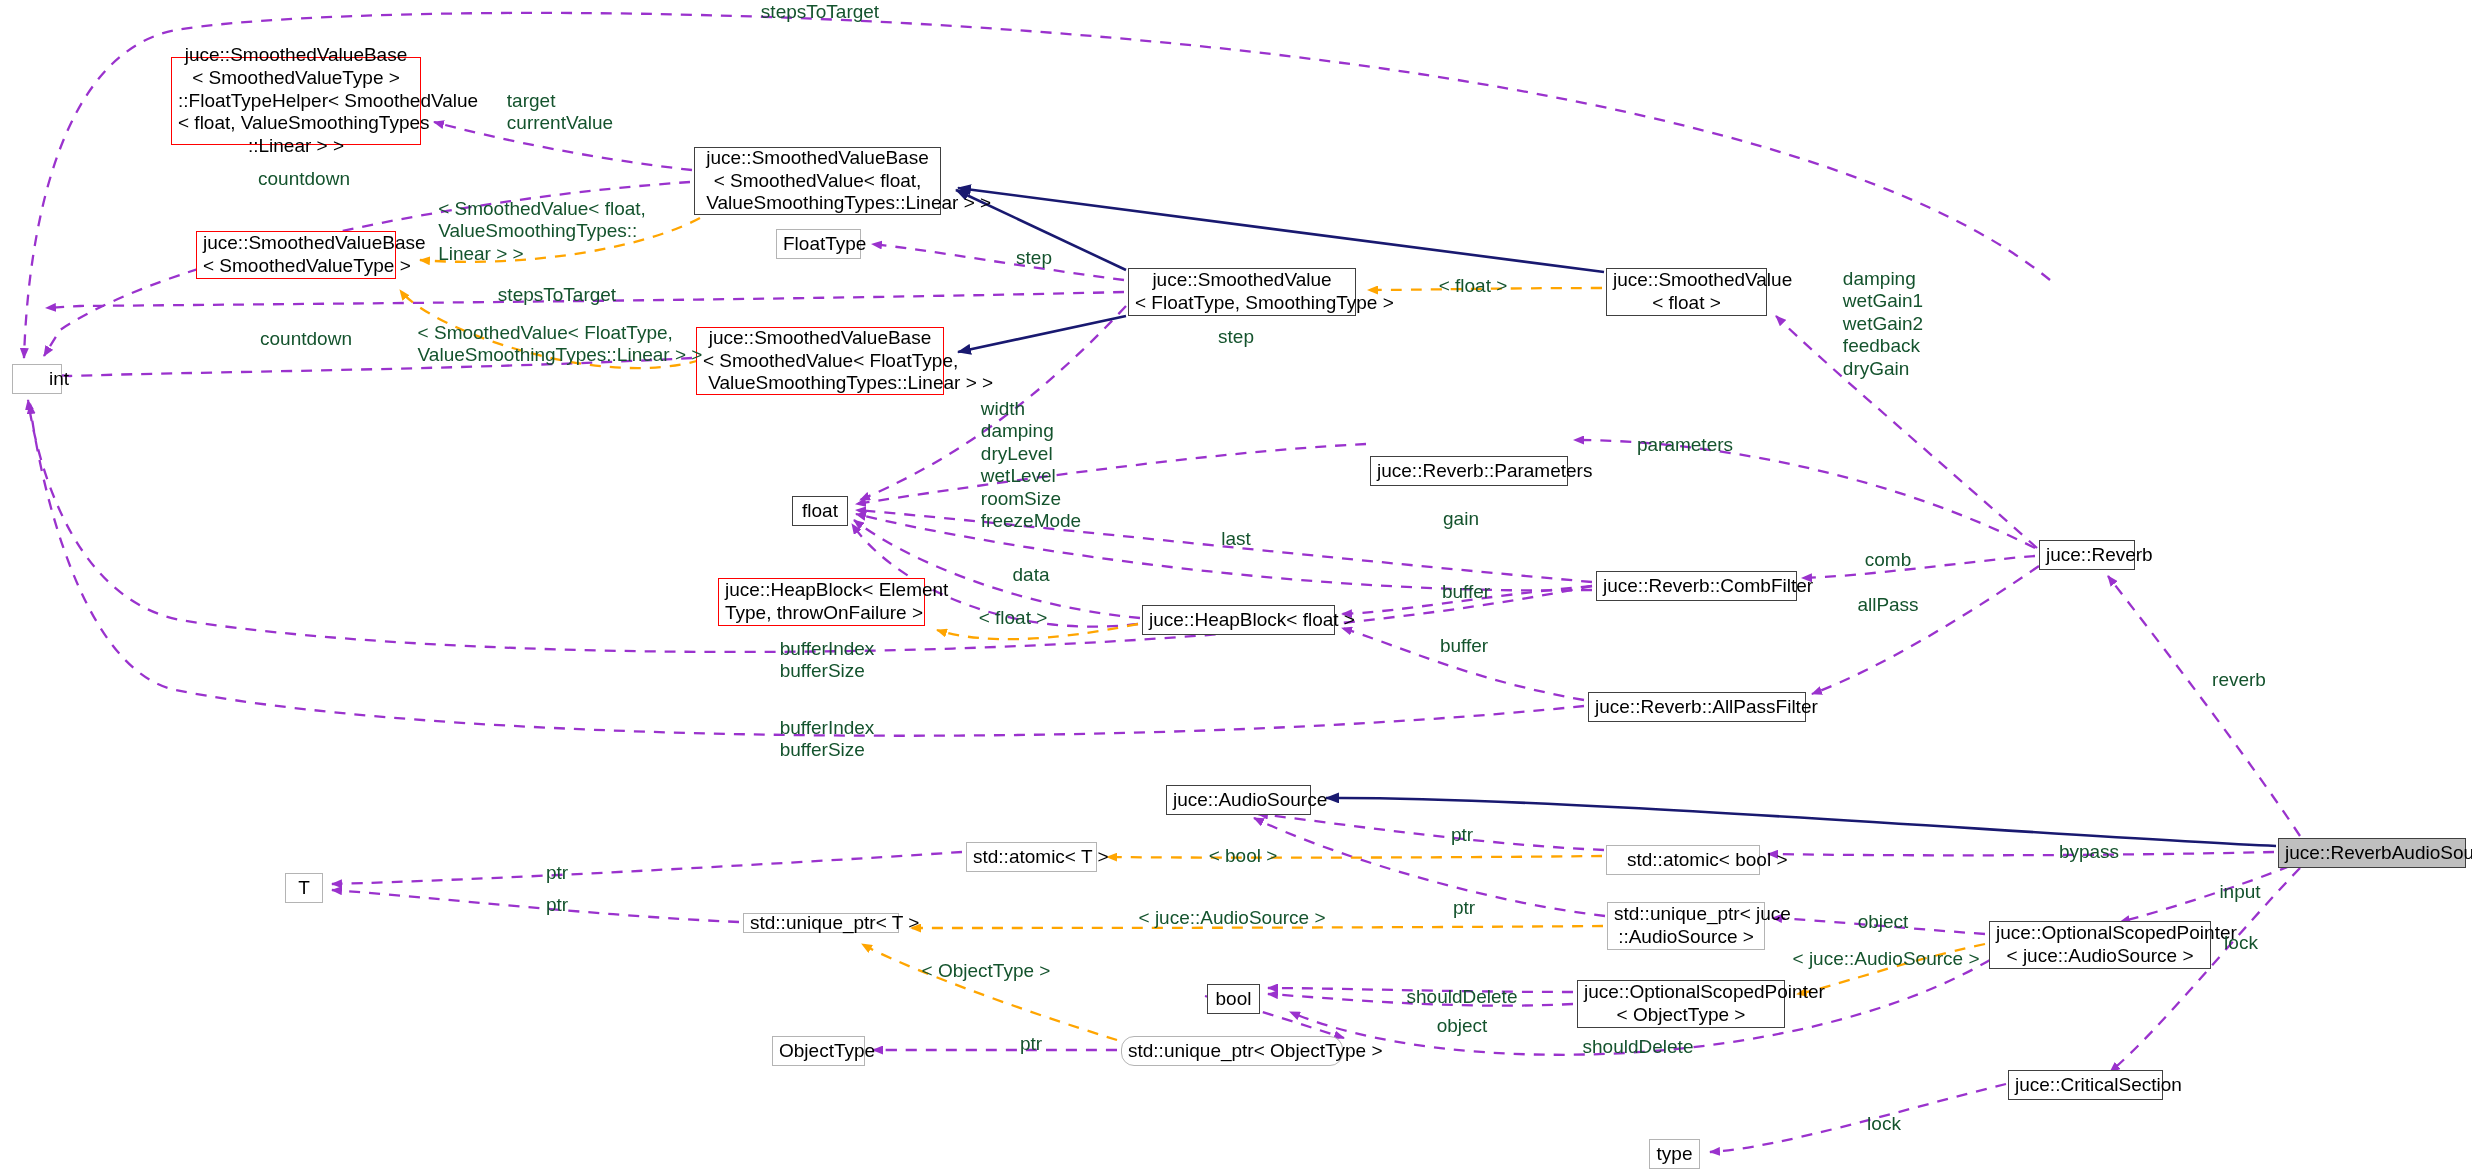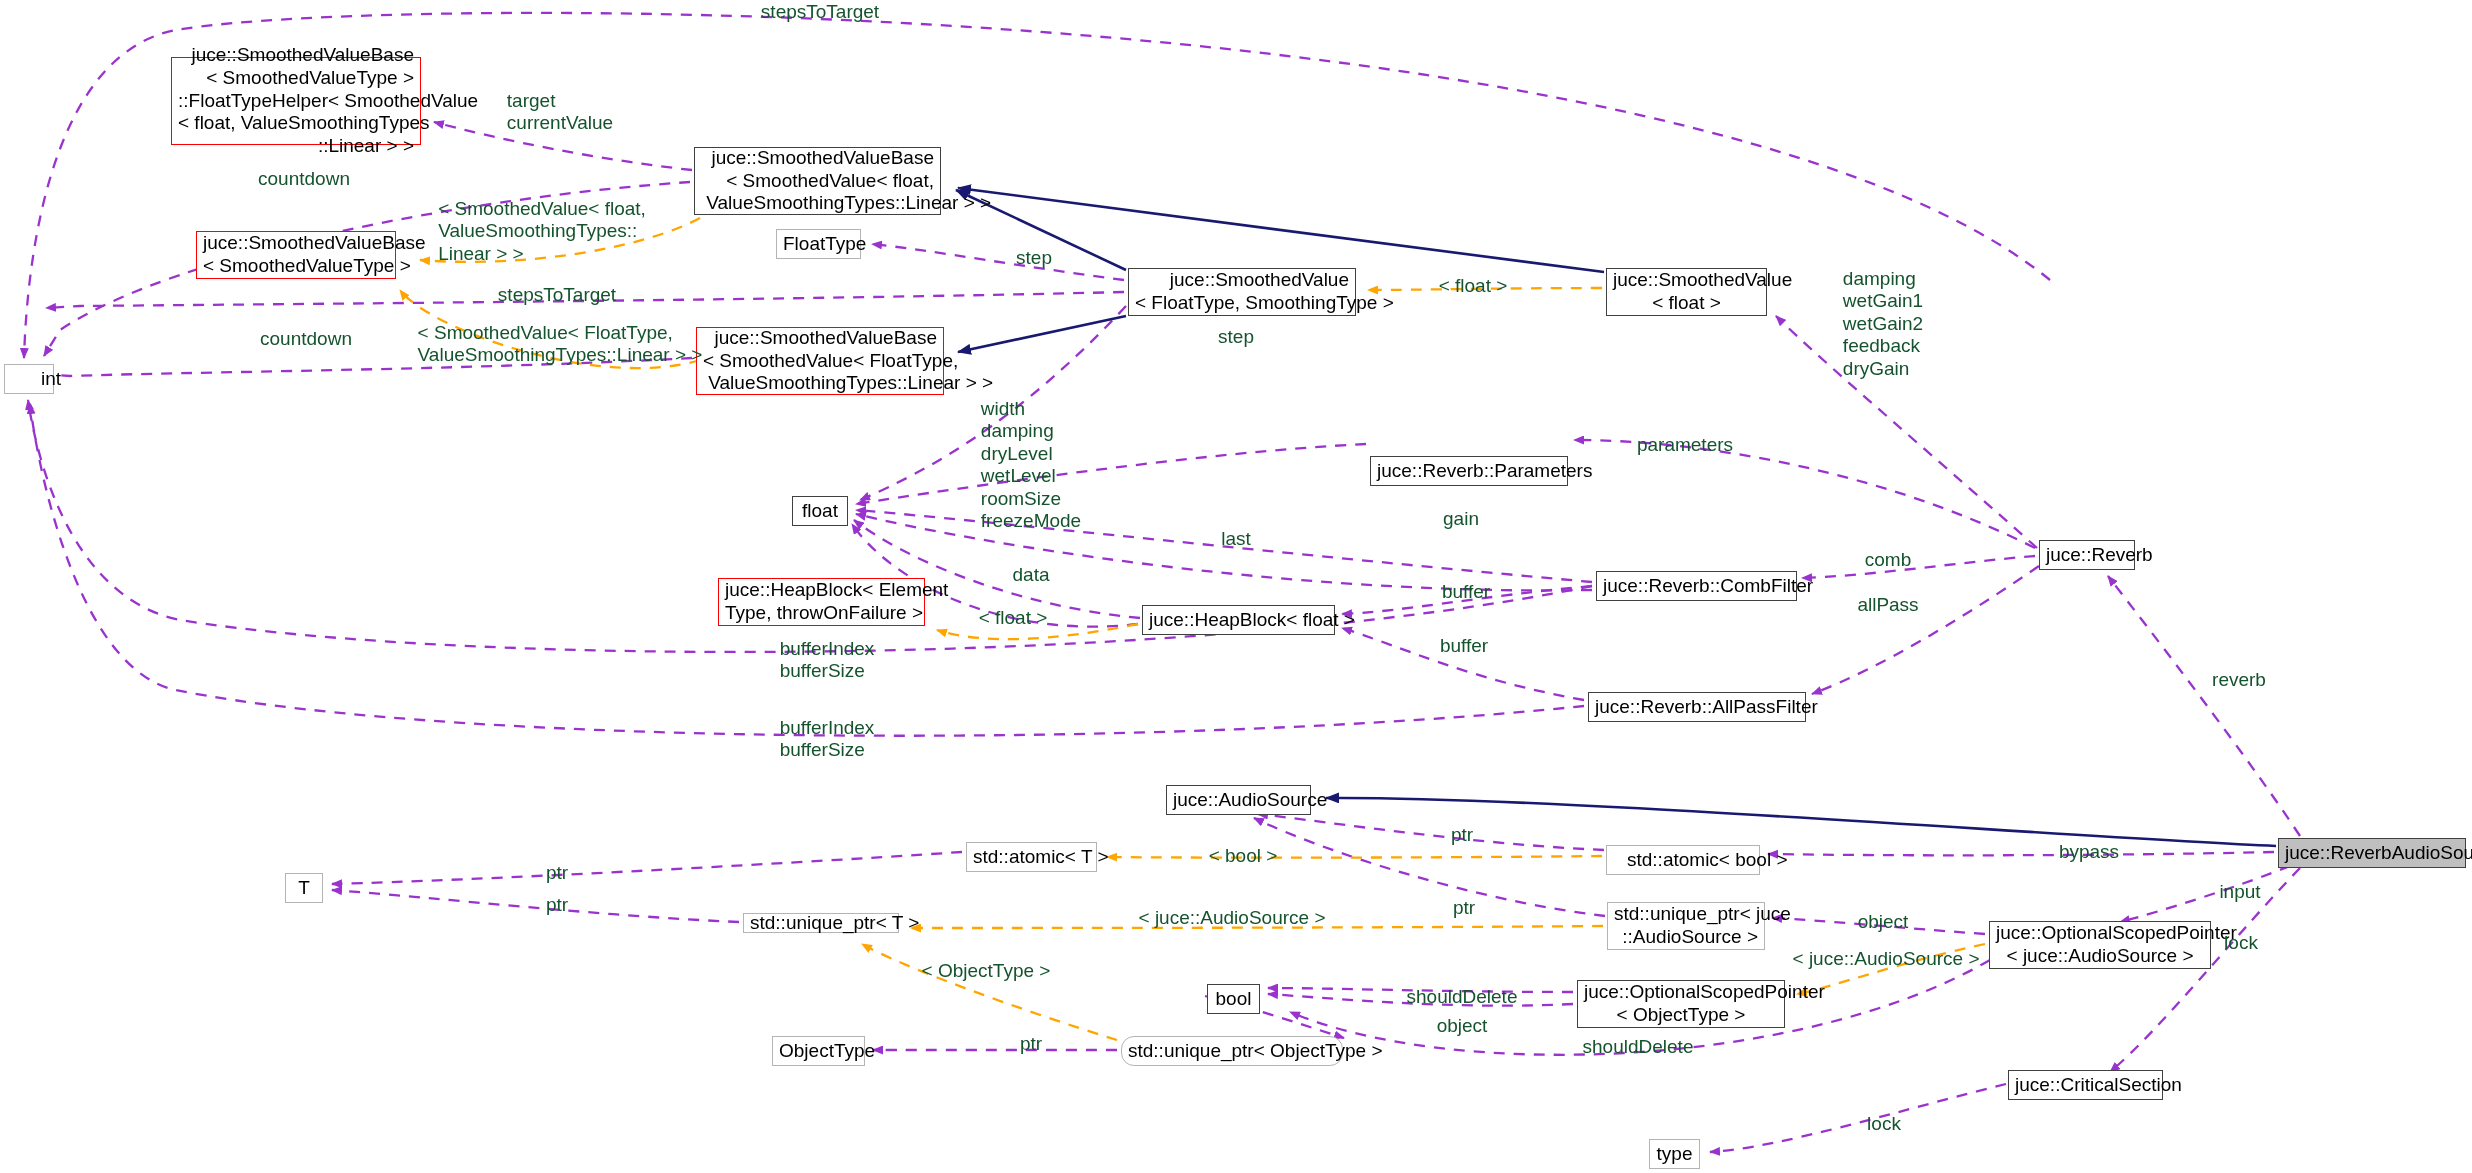--- a/index.html
+++ b/index.html
@@ -32,21 +32,21 @@
   }
   
   .n-plain{ border:1px solid #b4b4b4; }
   
   .n-class{ border:1.6px solid #404040; }
   
   .n-red{ border:1.6px solid #ff0000; }
   
   .n-current{ border:1.6px solid #404040; background:#bfbfbf; }
 
-  .ta-l{ text-align:right; }
+  .ta-l{ text-align:center; }
   .ta-c{ text-align:center; }
 
   .edge-label{
     position:absolute;
     font-size:19px;
     line-height:1.18;
     color:#14532d;
     white-space:pre;
     transform:translateX(-50%);
     background:transparent;
@@ -168,21 +168,21 @@
 
       <path d="M1126,316 L958,352"></path>
 
       <path d="M1604,272 L958,188"></path>
 
       <path d="M2276,846 C2080,838 1550,796 1326,798"></path>
     </g>
   </svg>
 
   <div id="nodes-layer">
-      <div class="node n-plain ta-c" style="left: 4px; top: 364px; width: 50px; height: 30px; padding-left: 36px;">int</div>
+      <div class="node n-plain ta-c" style="left: 12px; top: 364px; width: 50px; height: 30px; padding-left: 36px;">int</div>
       <div class="node n-red ta-l" style="left: 171px; top: 57px; width: 250px; height: 88px;">juce::SmoothedValueBase
 &lt; SmoothedValueType &gt;
 ::FloatTypeHelper&lt; SmoothedValue
 &lt; float, ValueSmoothingTypes
 ::Linear &gt; &gt;</div>
       <div class="node n-red ta-l" style="left: 196px; top: 231px; width: 200px; height: 48px;">juce::SmoothedValueBase
 &lt; SmoothedValueType &gt;</div>
       <div class="node n-class ta-l" style="left: 694px; top: 147px; width: 247px; height: 68px;">juce::SmoothedValueBase
 &lt; SmoothedValue&lt; float,
  ValueSmoothingTypes::Linear &gt; &gt;</div>

